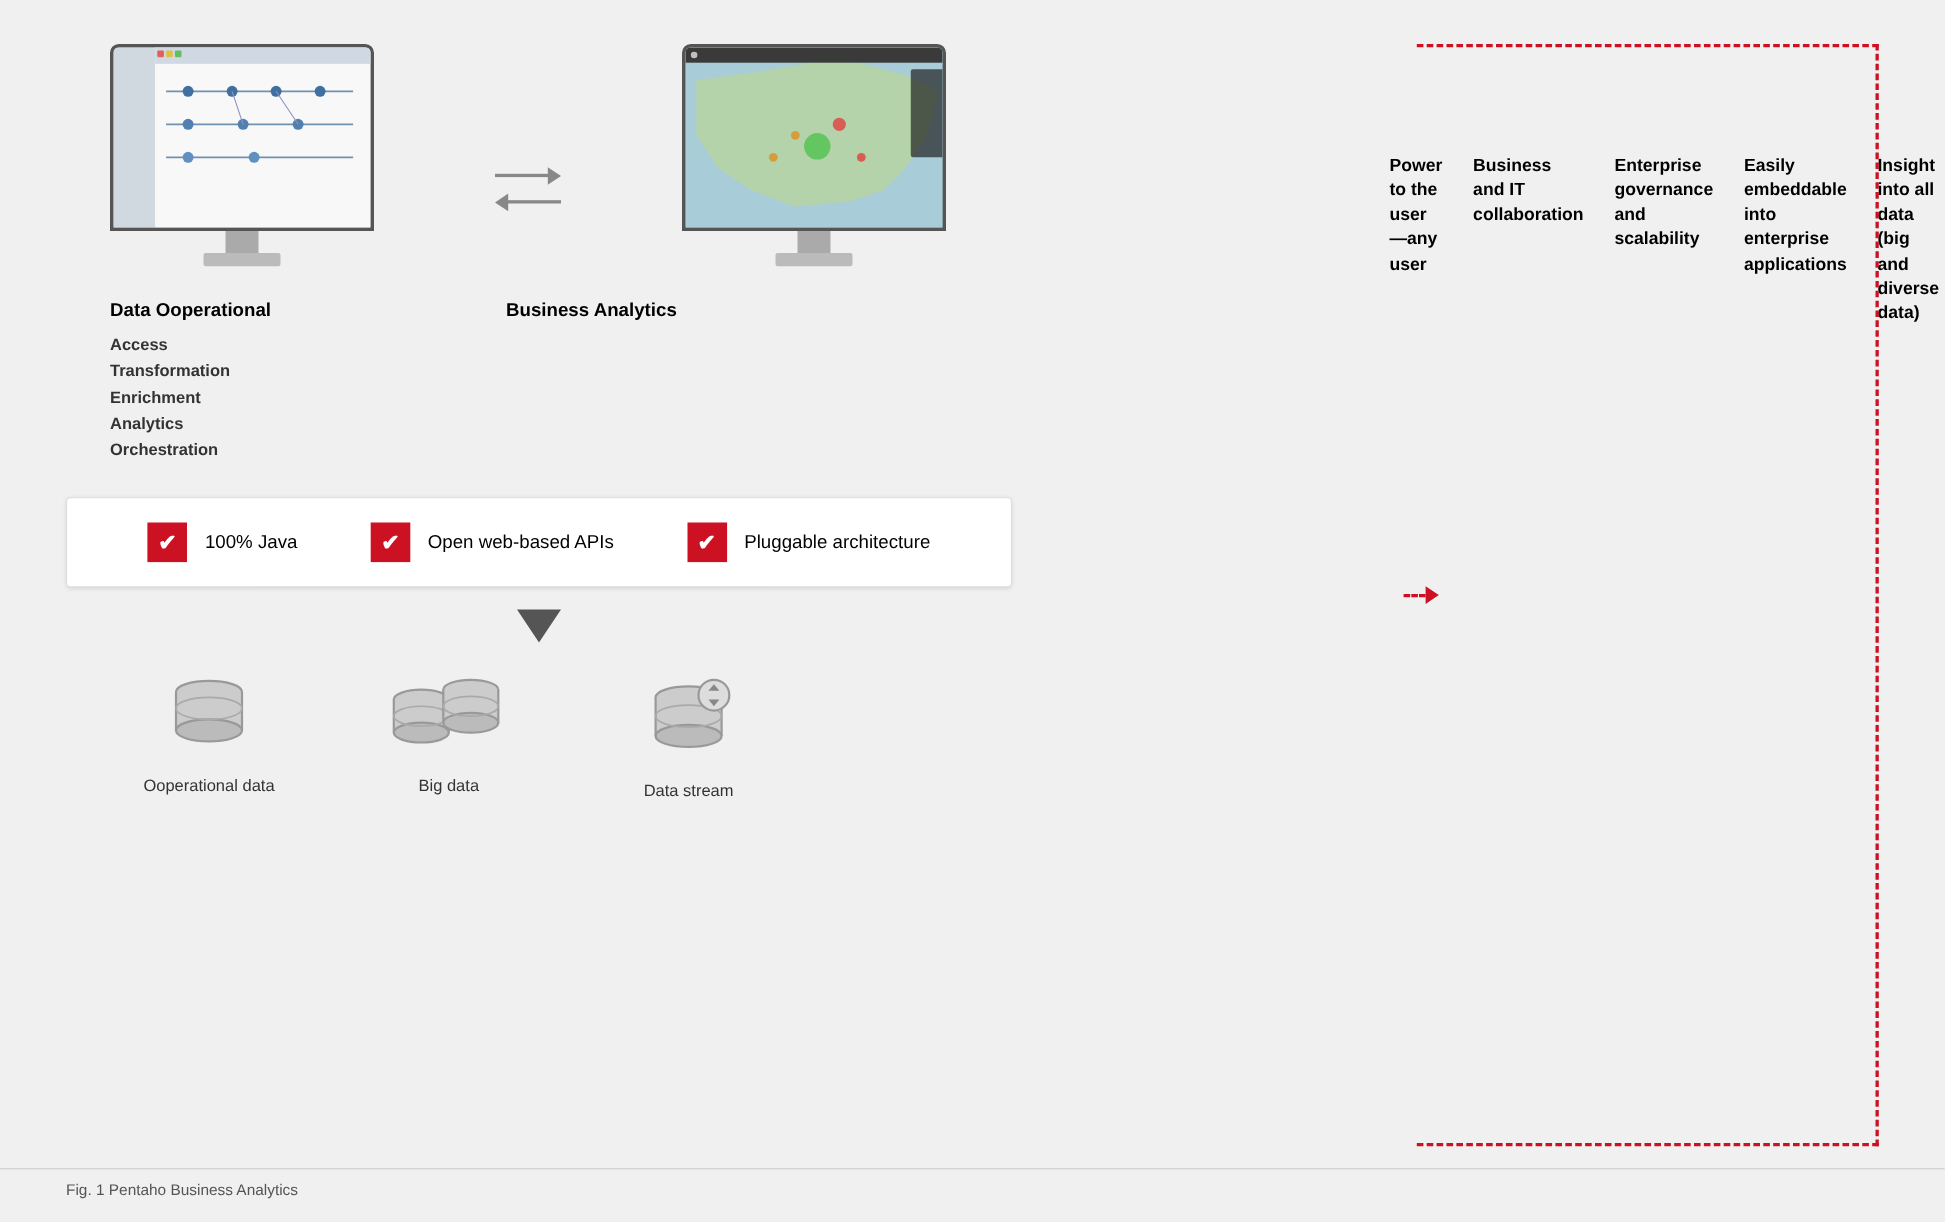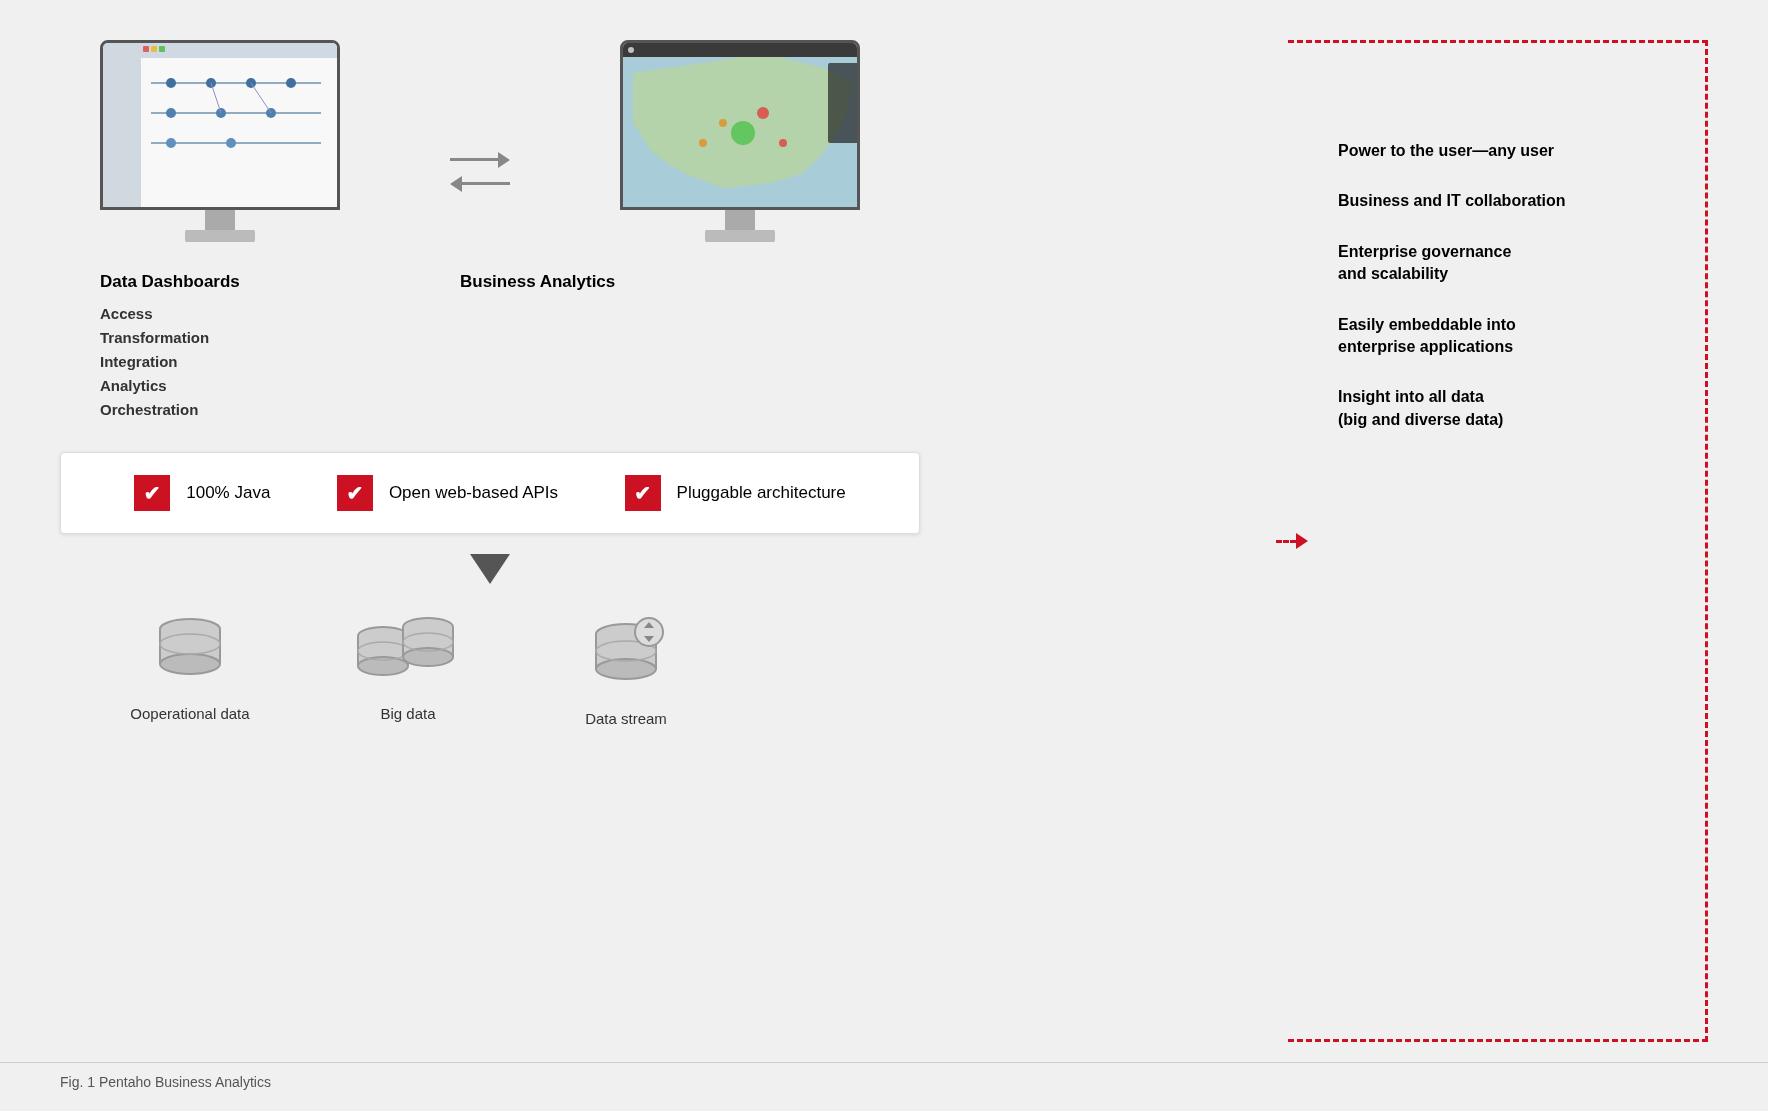--- a/index.html
+++ b/index.html
@@ -278,23 +278,24 @@
     }
     .dotted-arrow-head {
       width: 0;
       height: 0;
       border-top: 8px solid transparent;
       border-bottom: 8px solid transparent;
       border-left: 12px solid #cc1122;
     }
     .right-items {
       display: flex;
-      flex-direction: column;
+      flex-direction: row;
       gap: 28px;
       padding: 40px 20px 40px 30px;
+      justify-content: center;
     }
     .right-item {
       font-size: 16px;
       font-weight: bold;
       color: #000;
       line-height: 1.4;
     }
     
     .footer {
       padding: 10px 60px 20px 60px;
@@ -379,25 +380,25 @@
             </svg>
           </div>
         </div>
         <div class="monitor-neck"></div>
         <div class="monitor-base"></div>
       </div>
     </div>
 
     <div class="content-row">
       <div class="label-col">
-        <div class="label-title">Data Dashboards</div>
+        <div class="label-title">Data Ooperational</div>
         <div id="di-items">
             <div class="label-item">Access</div>
             <div class="label-item">Transformation</div>
-            <div class="label-item">Integration</div>
+            <div class="label-item">Enrichment</div>
             <div class="label-item">Analytics</div>
             <div class="label-item">Orchestration</div>
           </div>
       </div>
       <div class="arrow-area">
         
       </div>
       <div class="label-col">
         <div class="label-title">Business Analytics</div>
       </div>

